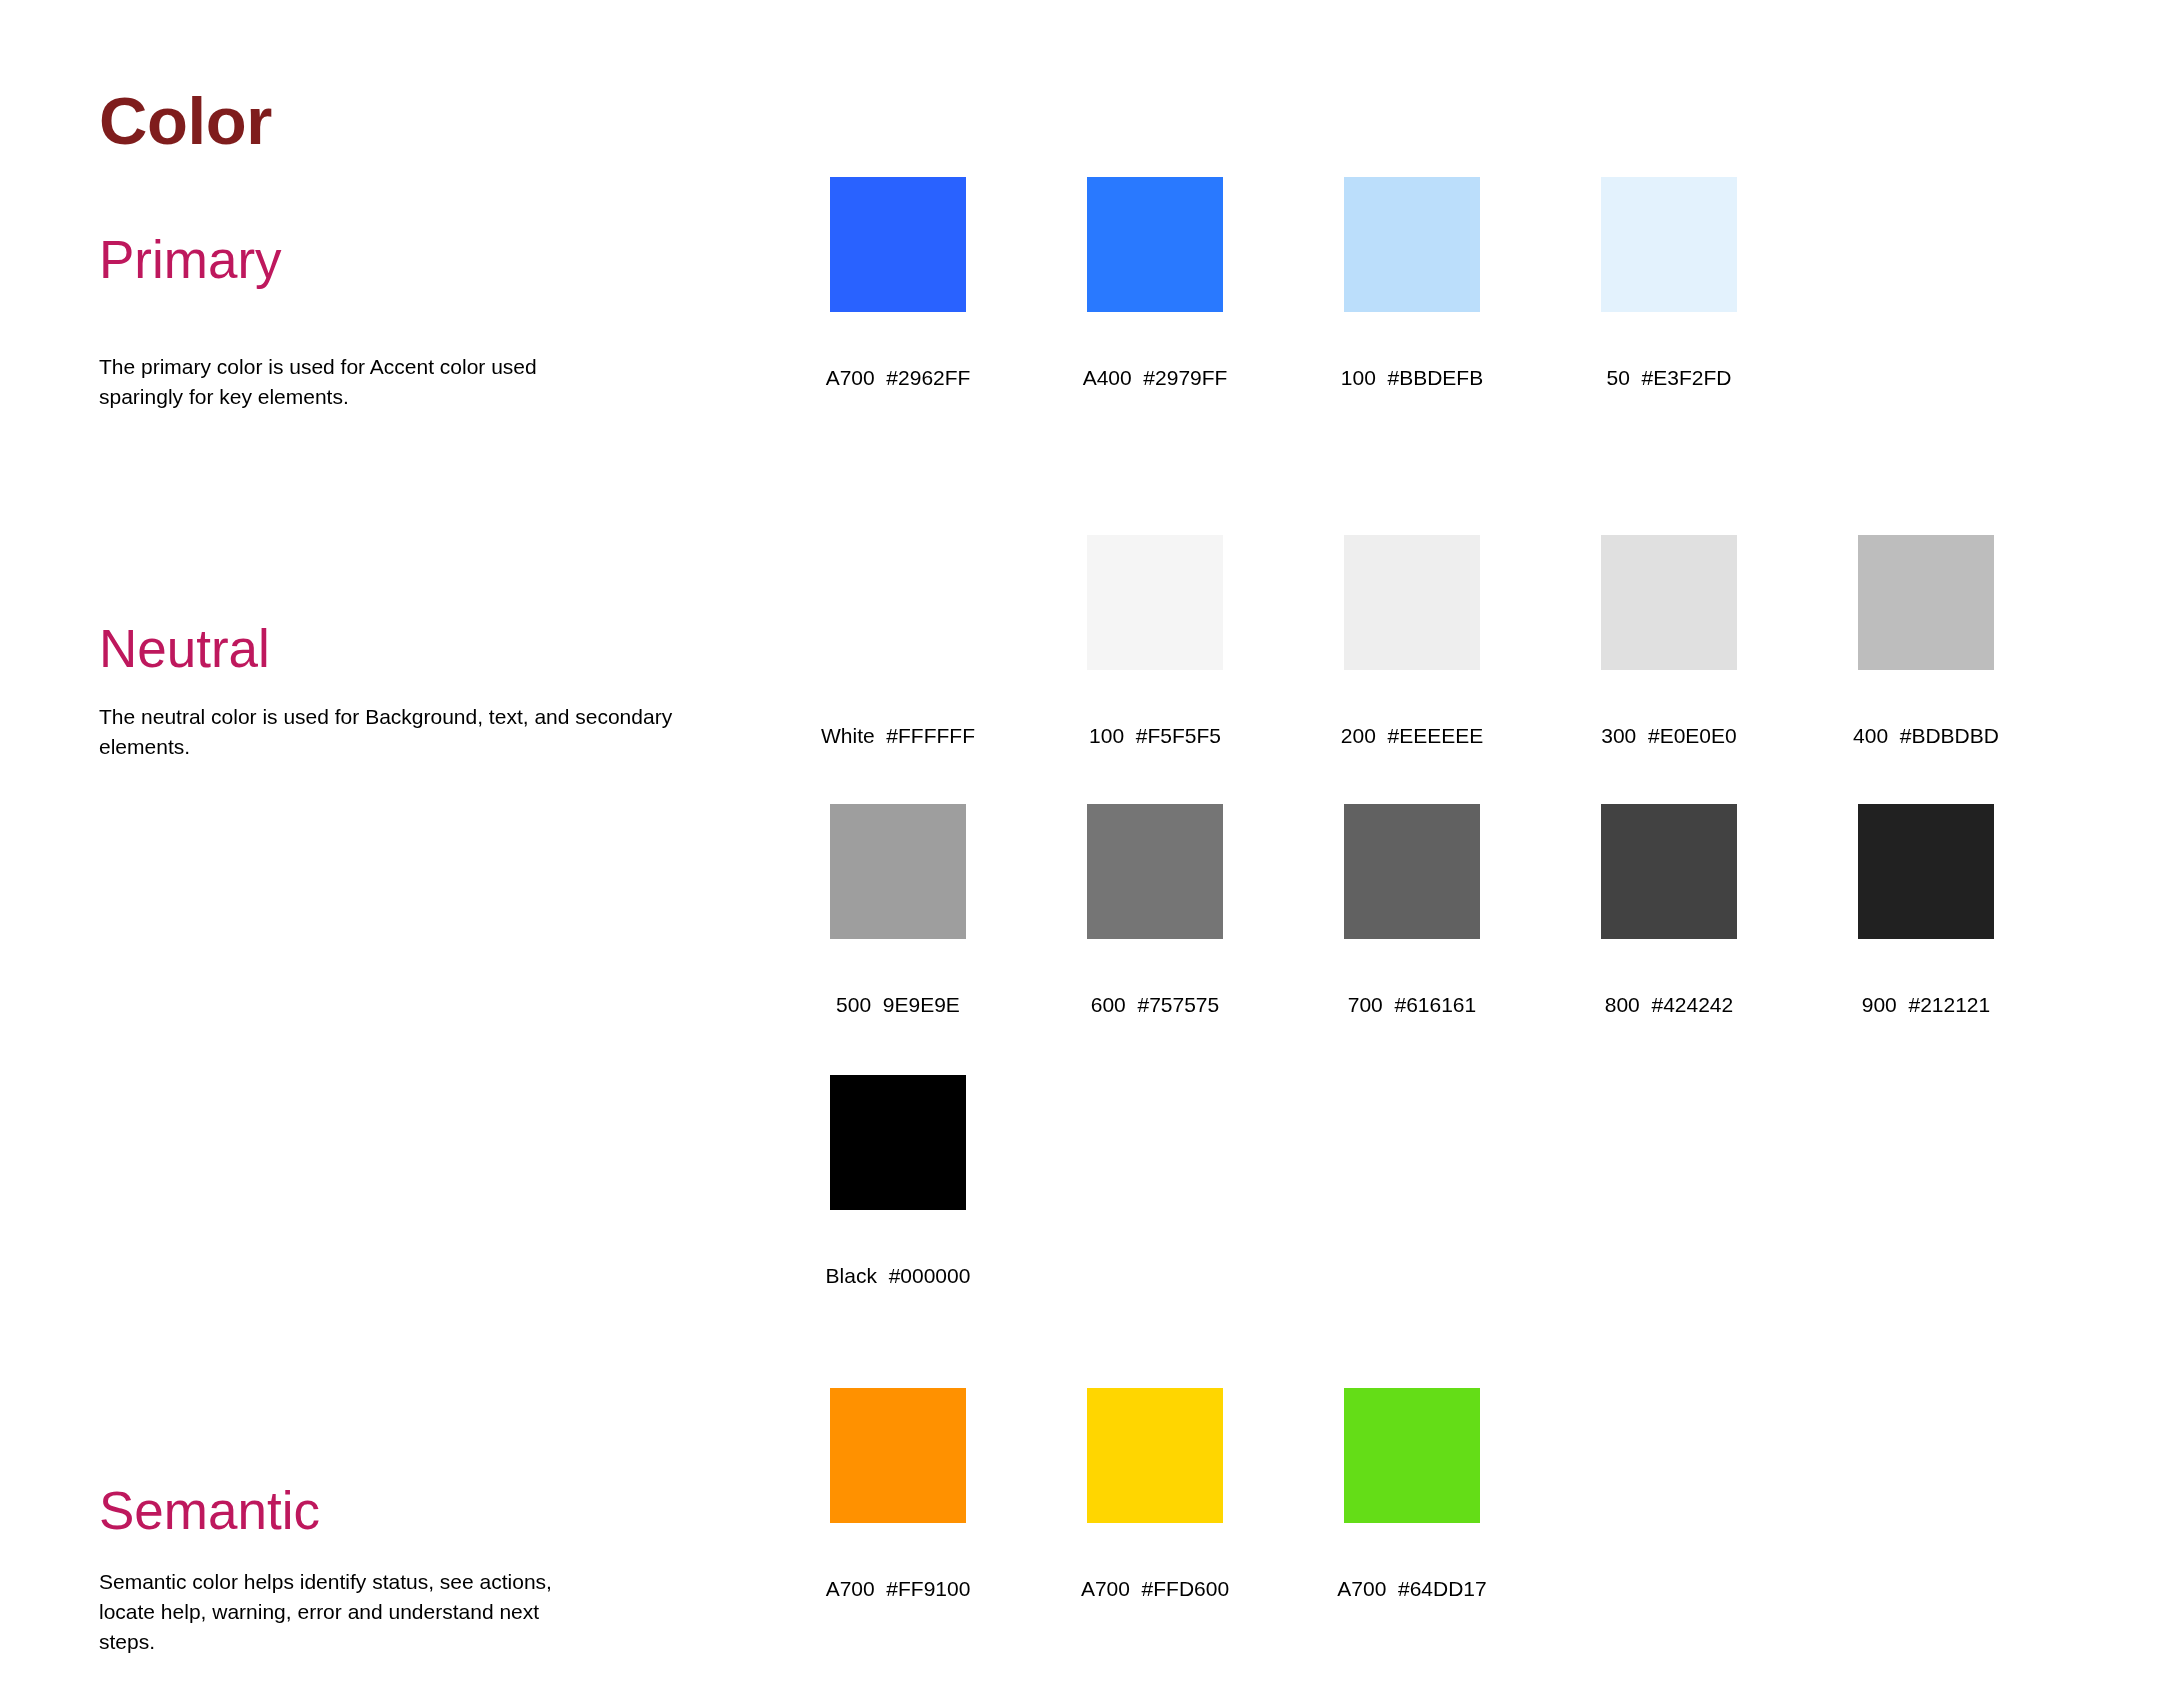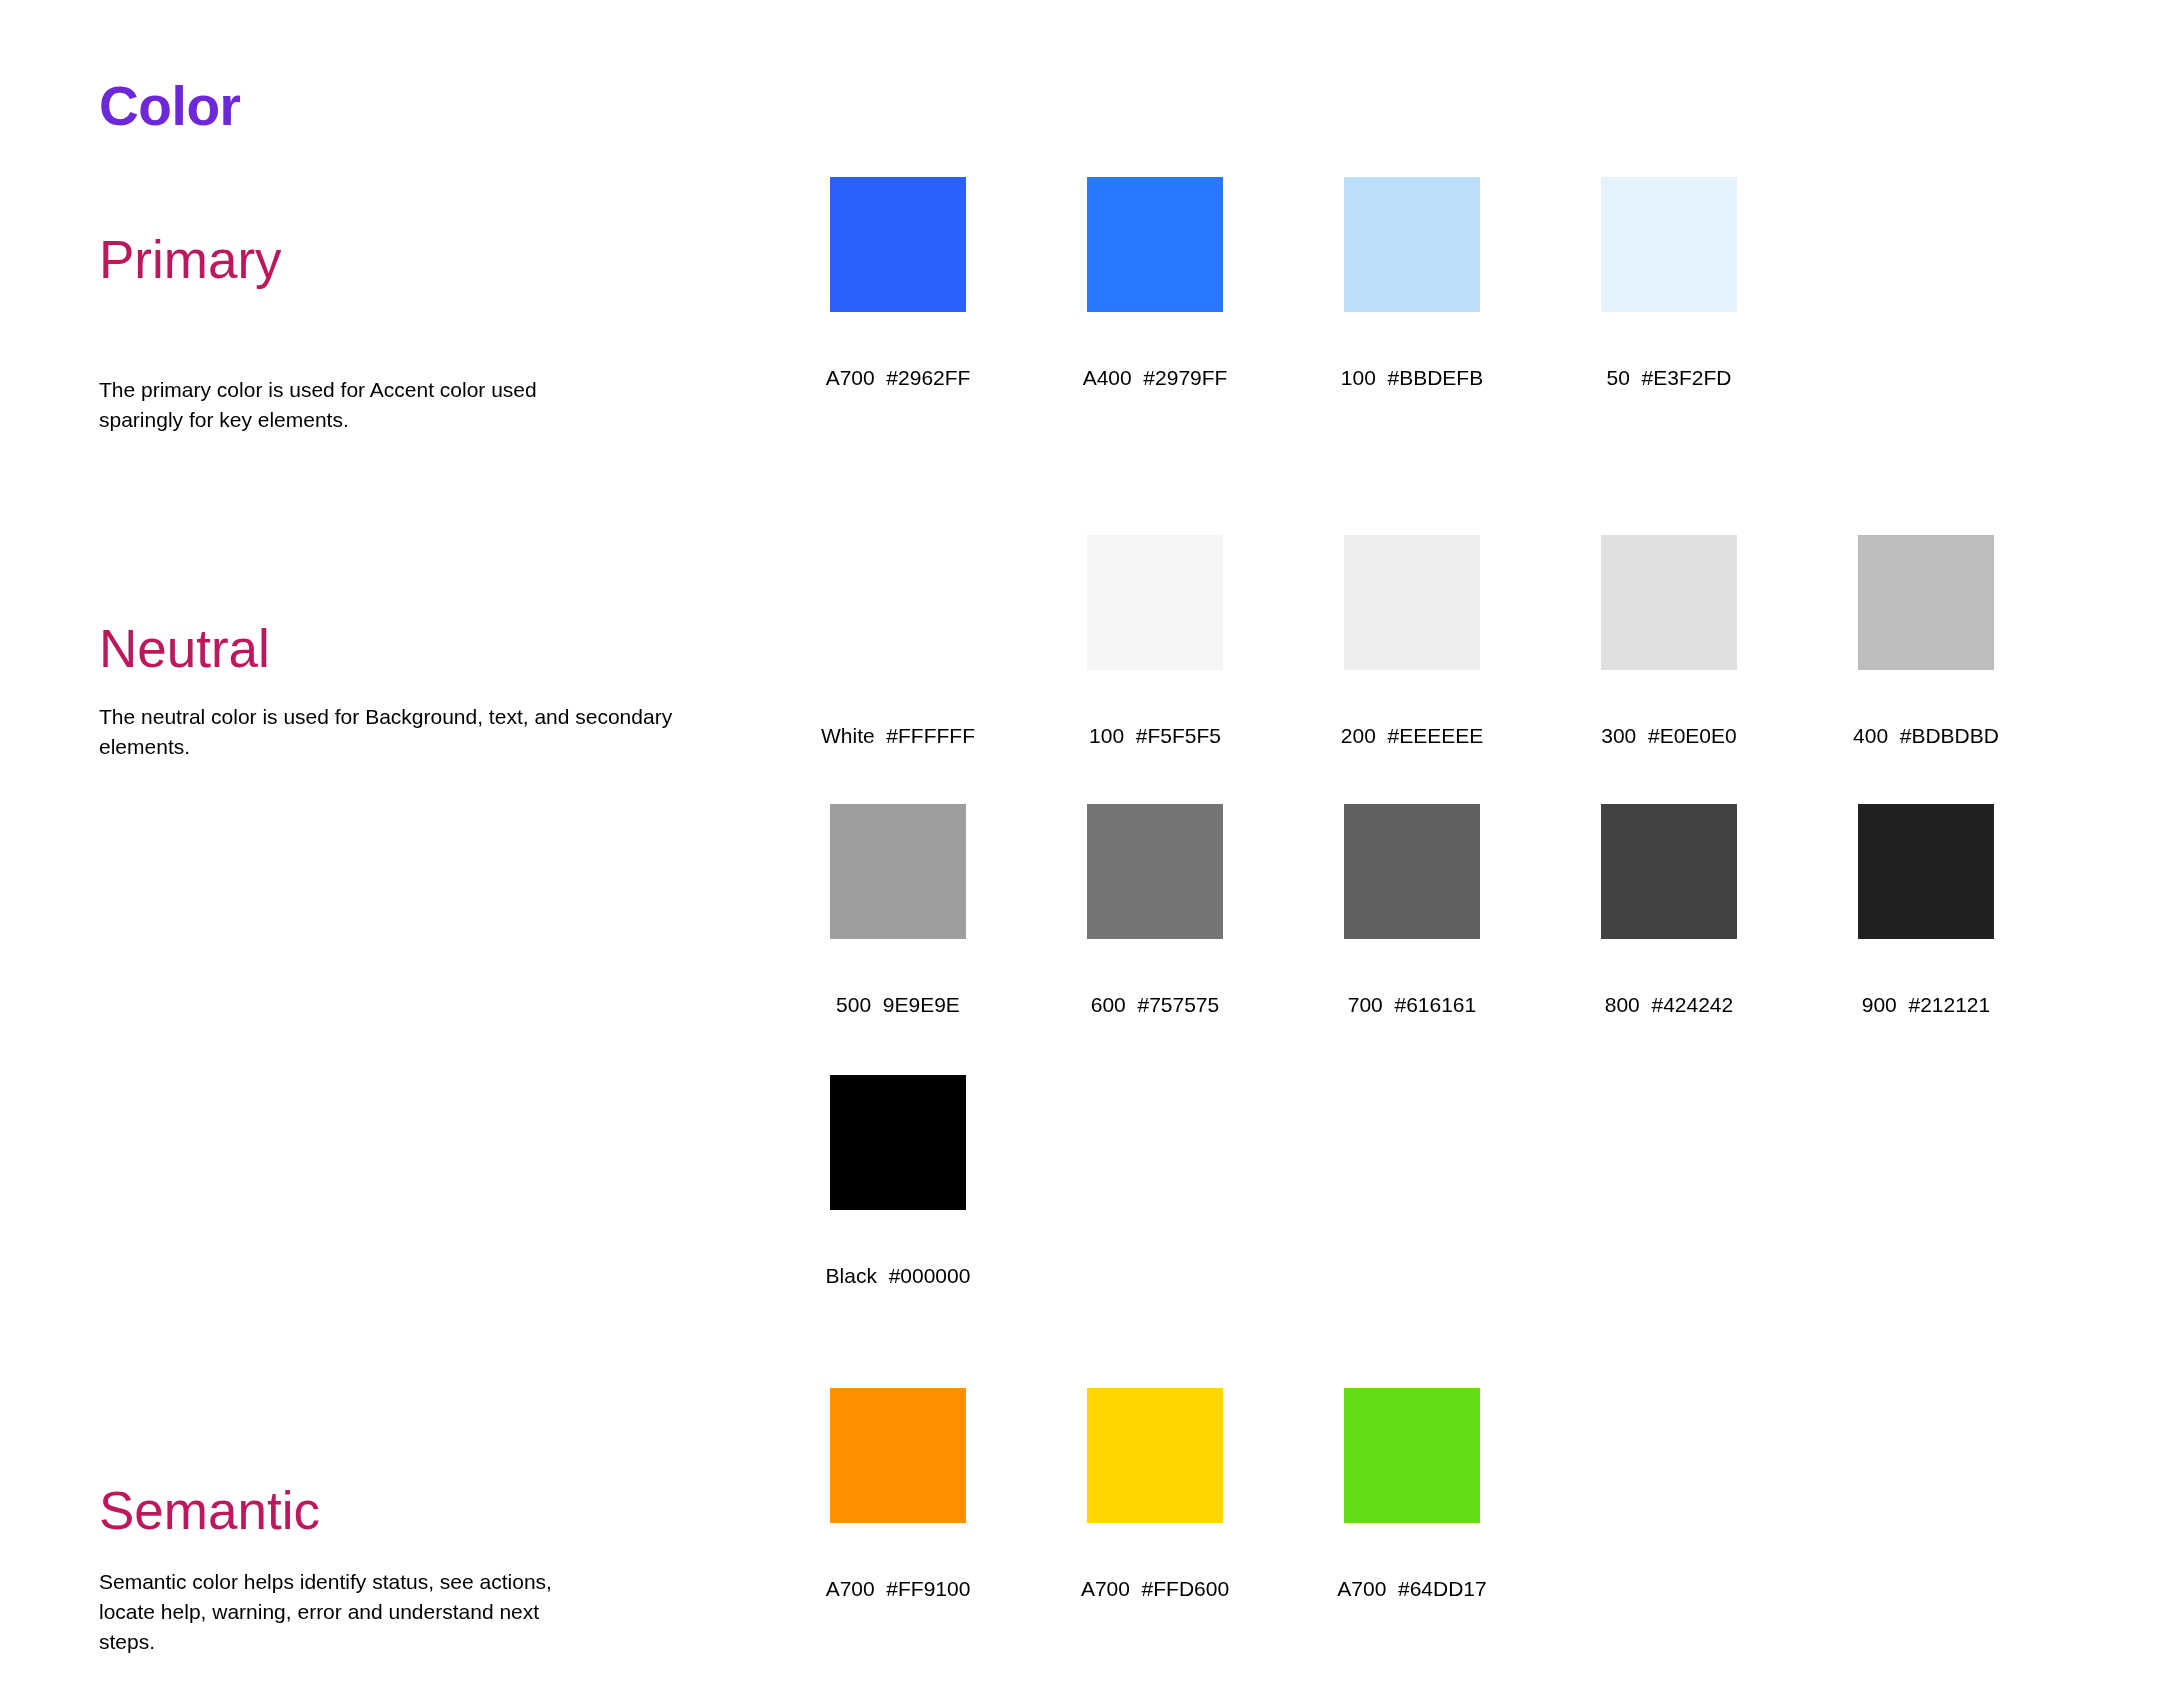--- a/index.html
+++ b/index.html
@@ -18,24 +18,24 @@
     height: 1704px;
     background: #ffffff;
     overflow: hidden;
   }
 
   
   .page-title {
     position: absolute;
     left: 99px;
     top: 41px;
-    font-size: 55px;
+    font-size: 67px;
     font-weight: 700;
     letter-spacing: -0.4px;
-    color: #6d28d9;
+    color: #7f1d1d;
     line-height: 1.05;
     white-space: nowrap;
   }
 
   .section-heading {
     position: absolute;
     left: 99px;
     font-size: 53px;
     font-weight: 300;
     color: #be185d;
@@ -90,21 +90,21 @@
 </style>
 </head>
 <body>
 
 <div id="page">
 
   <h1 class="page-title">Color</h1>
 
   <h2 class="section-heading" style="top:189px;">Primary</h2>
 
-  <p class="section-desc" style="top:354px; width:477px;">The primary color is used for Accent color used sparingly for key elements.</p>
+  <p class="section-desc" style="top:331px; width:477px;">The primary color is used for Accent color used sparingly for key elements.</p>
 
   <div class="swatch-row" style="top:177px;">
 
     <div class="swatch-cell">
       <span class="swatch-chip" style="background:#2962FF"></span>
       <span class="swatch-label">A700  #2962FF</span>
     </div>
 
     <div class="swatch-cell">
       <span class="swatch-chip" style="background:#2979FF"></span>

